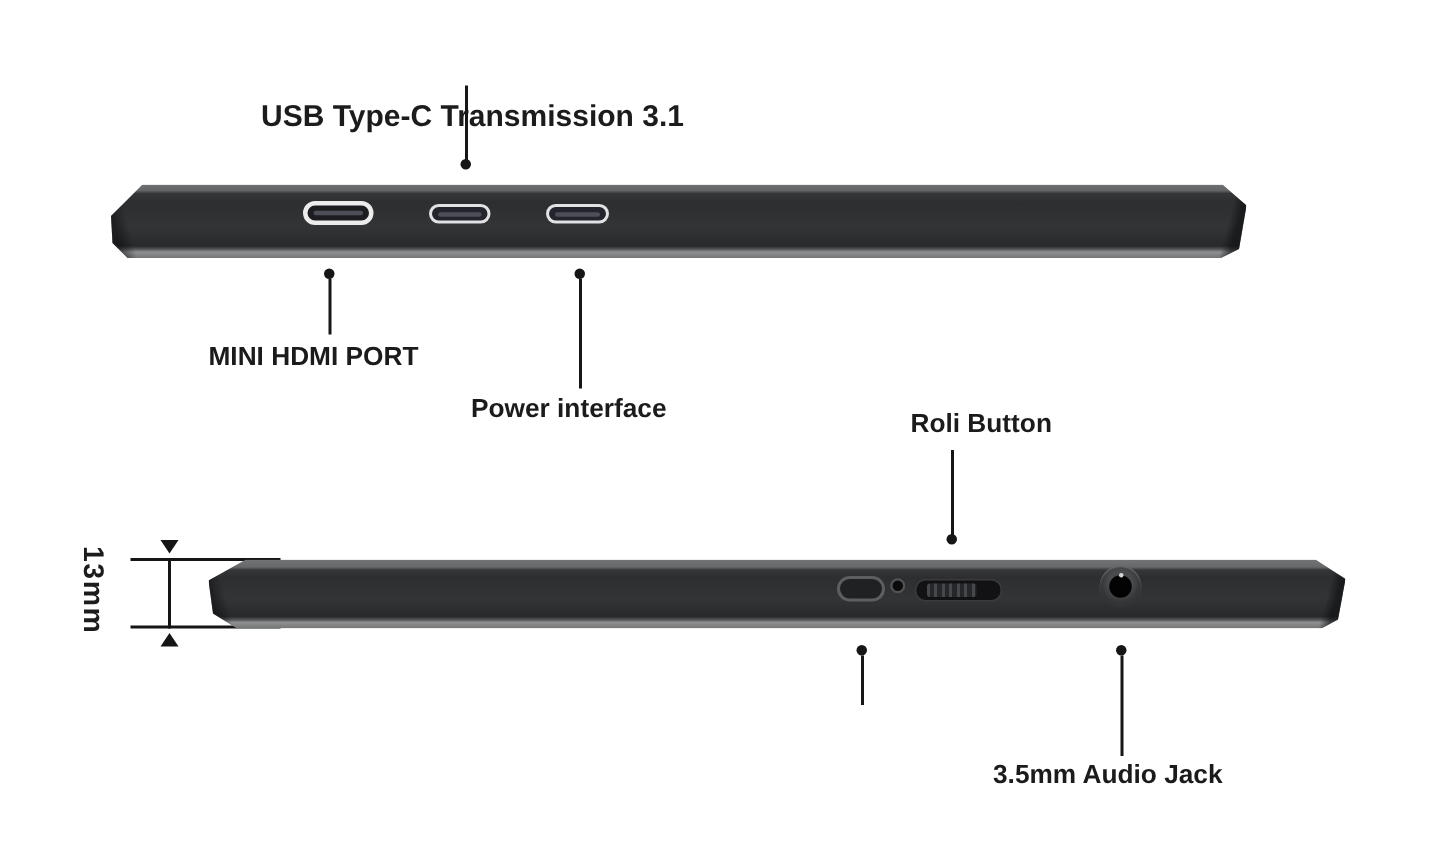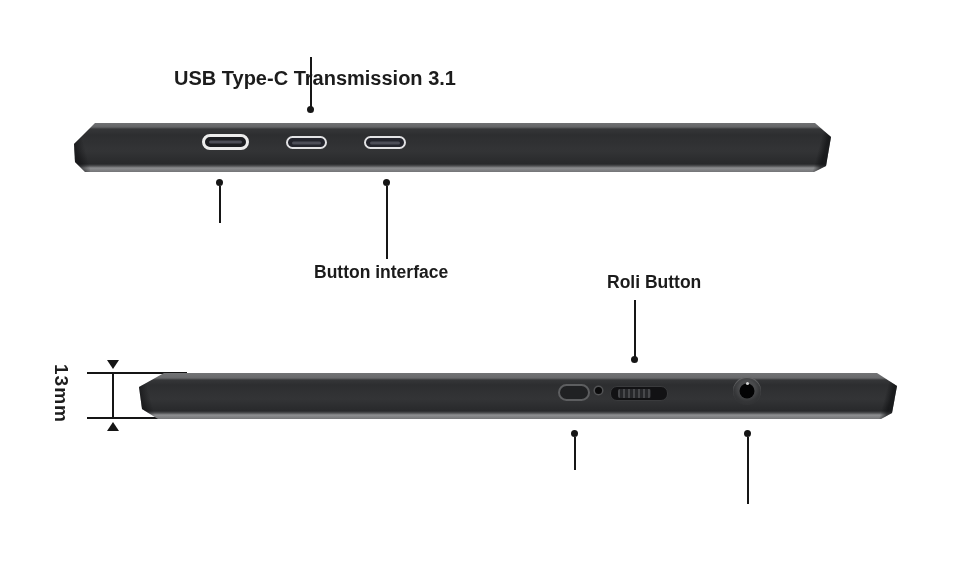--- a/index.html
+++ b/index.html
@@ -90,24 +90,25 @@
     <div class="port usbc usbc1">
       <div class="tongue"></div>
     </div>
     <div class="port usbc usbc2">
       <div class="tongue"></div>
     </div>
   </div>
 
   <div class="cdot" style="left:216px;top:179px"></div>
   <div class="cline" style="left:219px;top:186px;height:37px"></div>
+  <div class="label lab-hdmi">MINI HDMI PORT</div>
 
   <div class="cdot" style="left:383px;top:179px"></div>
   <div class="cline" style="left:386px;top:186px;height:73px"></div>
-  <div class="label lab-power">Button interface</div>
+  <div class="label lab-power">Power interface</div>
 
   <div class="label lab-roli">Roli Button</div>
   <div class="cline" style="left:634px;top:300px;height:57px"></div>
   <div class="cdot" style="left:631px;top:356px"></div>
 
   <div class="dim-label">13mm</div>
   <div class="dim-ext top"></div>
   <div class="dim-ext bottom"></div>
   <div class="dim-v"></div>
   <div class="tri tri-down"></div>
@@ -125,14 +126,15 @@
       <div class="jack-hole"></div>
       <div class="jack-glint"></div>
     </div>
   </div>
 
   <div class="cdot" style="left:571px;top:430px"></div>
   <div class="cline" style="left:574px;top:437px;height:33px"></div>
 
   <div class="cdot" style="left:744px;top:430px"></div>
   <div class="cline" style="left:747px;top:437px;height:67px"></div>
+  <div class="label lab-audio">3.5mm Audio Jack</div>
 
 </div>
 
 </body></html>

